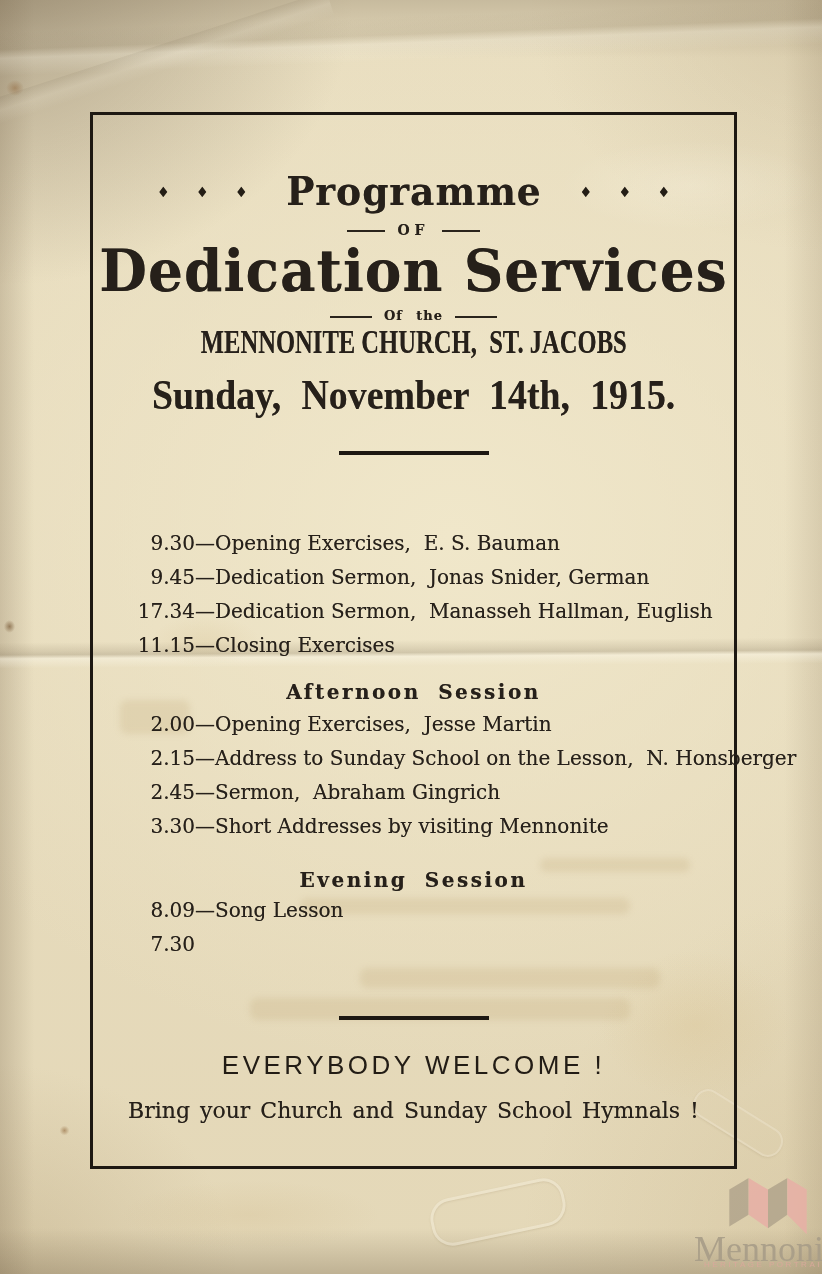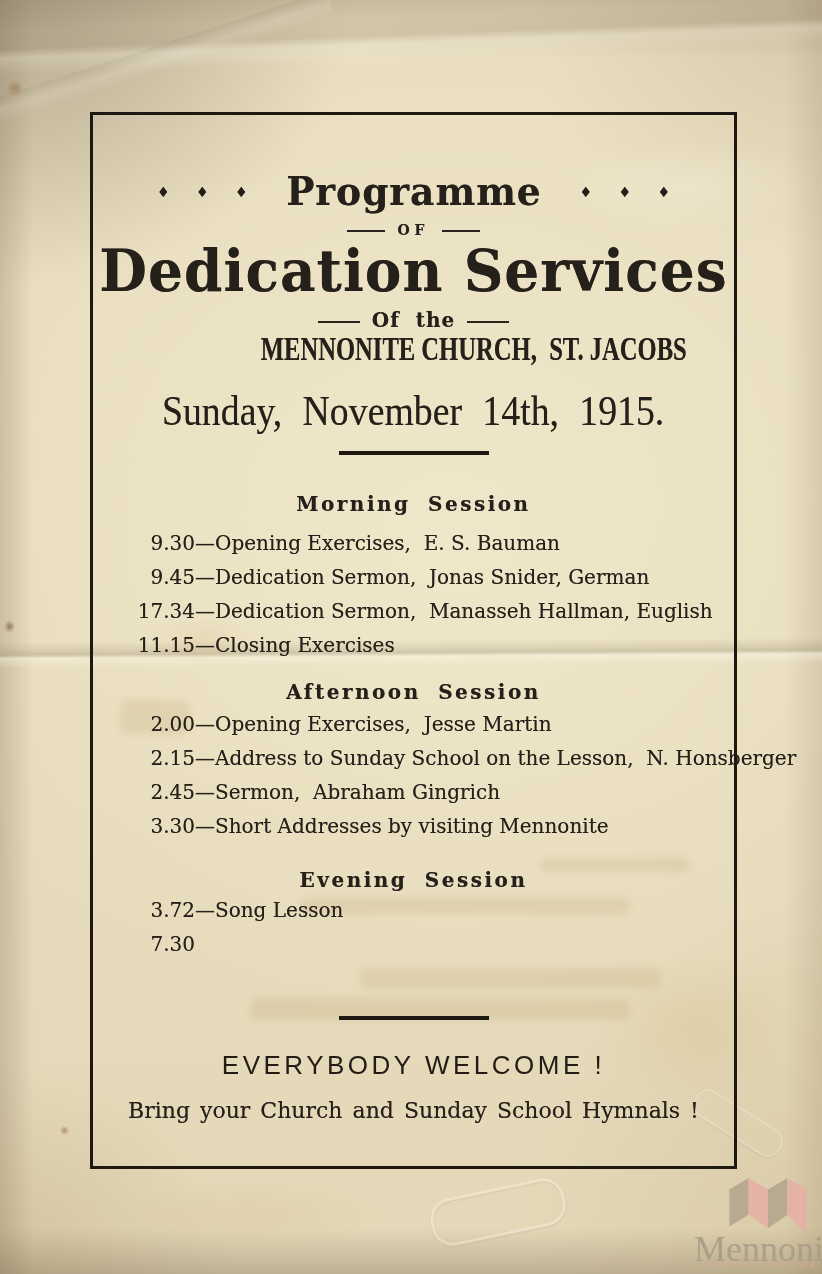--- a/index.html
+++ b/index.html
@@ -78,25 +78,25 @@
   .programme-title{
     font-family:"DejaVu Serif",serif;font-weight:700;font-size:40px;
     transform:scaleX(.94);letter-spacing:1px;
   }
   .dash-line{display:inline-block;width:38px;height:2px;background:#2a241c;vertical-align:middle;margin:0 12px;}
   .of-row{top:107px;height:16px;font-weight:700;font-size:14px;letter-spacing:5px;}
   .main-title{
     top:127px;line-height:58px;font-family:"DejaVu Serif",serif;font-weight:700;
     font-size:55px;letter-spacing:1px;transform:scaleY(1.04);
   }
-  .of-the-row{top:193px;height:16px;font-weight:700;font-size:20px;word-spacing:8px;letter-spacing:1px;}
+  .of-the-row{top:193px;height:16px;font-weight:700;font-size:13px;word-spacing:8px;letter-spacing:1px;}
   .of-the-row .dash-line{width:42px;}
-  .church-line{top:217px;line-height:34px;font-family:"Liberation Serif",serif;font-weight:700;font-size:30px;text-align:right;}
+  .church-line{top:210px;line-height:34px;font-family:"Liberation Serif",serif;font-weight:700;font-size:30px;}
   .church-line span{display:inline-block;transform:scaleX(.82) scaleY(1.1);white-space:pre;}
-  .date-line{top:257px;line-height:46px;font-family:"Liberation Serif",serif;font-weight:400;font-size:42px;word-spacing:12px;margin-top:16px;}
+  .date-line{top:257px;line-height:46px;font-family:"Liberation Serif",serif;font-weight:700;font-size:42px;word-spacing:12px;}
   .date-line span{display:inline-block;transform:scaleX(.90) scaleY(1.02);white-space:pre;}
   .rule{left:50%;transform:translateX(-50%);width:150px;height:4px;background:#1d1812;}
   .rule-top{top:336px;}
   .rule-bottom{top:901px;}
 
   .session-heading{
     left:0;right:0;text-align:center;line-height:26px;white-space:pre;
     font-family:"DejaVu Serif",serif;font-weight:700;font-size:20px;letter-spacing:2.5px;word-spacing:8px;
   }
   .h-morning{top:376px;}
@@ -162,21 +162,20 @@
     <div class="main-title centered ink">Dedication Services</div>
 
     <div class="of-the-row centered ink"><span class="dash-line"></span><span>Of the</span><span class="dash-line"></span></div>
 
     <div class="church-line centered ink"><span>MENNONITE CHURCH,  ST. JACOBS</span></div>
 
     <div class="date-line centered ink"><span>Sunday, November 14th, 1915.</span></div>
 
     <div class="rule rule-top"></div>
 
-    <div class="session-heading h-morning ink">Morning Session</div>
     <div class="schedule l-morning ink">
       <div class="row">
           <span class="time">9.30</span>
           <span class="desc">—Opening Exercises,  E. S. Bauman</span>
         </div>
       <div class="row">
           <span class="time">9.45</span>
           <span class="desc">—Dedication Sermon,  Jonas Snider, German</span>
         </div>
       <div class="row">
@@ -205,21 +204,21 @@
         </div>
       <div class="row">
           <span class="time">3.30</span>
           <span class="desc">—Short Addresses by visiting Mennonite</span>
         </div>
     </div>
 
     <div class="session-heading h-evening ink">Evening Session</div>
     <div class="schedule l-evening ink">
       <div class="row">
-          <span class="time">3.72</span>
+          <span class="time">8.09</span>
           <span class="desc">—Song Lesson</span>
         </div>
       <div class="row">
           <span class="time">7.30</span>
         </div>
     </div>
 
     <div class="rule rule-bottom"></div>
 
     <div class="welcome-line centered">EVERYBODY WELCOME !</div>

